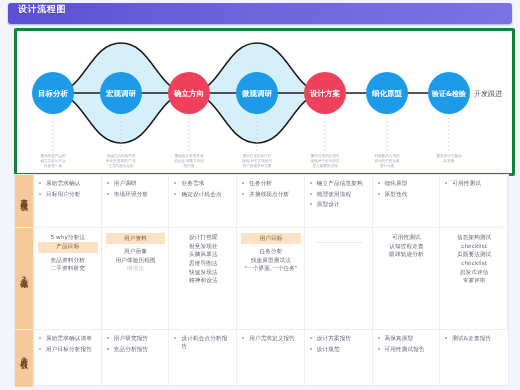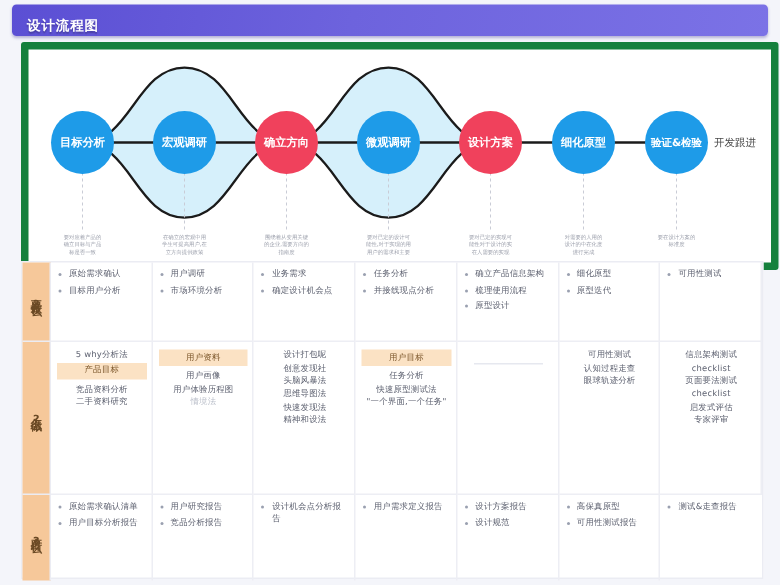--- a/index.html
+++ b/index.html
@@ -11,31 +11,31 @@
     -webkit-font-smoothing:antialiased;
   }
   .page{position:relative;width:520px;height:390px;box-sizing:border-box;}
 
   
   .titlebar{
     position:absolute;left:8px;top:3px;width:504px;height:21px;
     border-radius:3px;
     background:linear-gradient(100deg,#5b4fd4 0%,#6d63dd 45%,#7b72e6 100%);
     box-shadow:0 1px 2px rgba(60,50,150,.35);
-    display:flex;align-items:flex-end;
+    display:flex;align-items:flex-start;
   }
   .titlebar .ttl{
     color:#ffffff;font-size:9px;font-weight:bold;letter-spacing:.6px;
     margin-left:10px;text-shadow:0 1px 1px rgba(0,0,0,.25);
   }
 
   
   .diagram-card{
     position:absolute;left:14px;top:28px;width:495px;height:142px;
-    background:#ffffff;border:5px solid #15803d;border-radius:2px;
+    background:#ffffff;border:3px solid #15803d;border-radius:2px;
     overflow:hidden;
   }
   .diagram-card svg{display:block;}
 
   
   .grid{
     position:absolute;left:14px;top:174px;width:495px;height:212px;
     background:#ffffff;border:1px solid #ebecf3;
     display:grid;
     grid-template-columns:19px 1fr 1fr 1fr 1fr 1fr 1fr 1fr;

